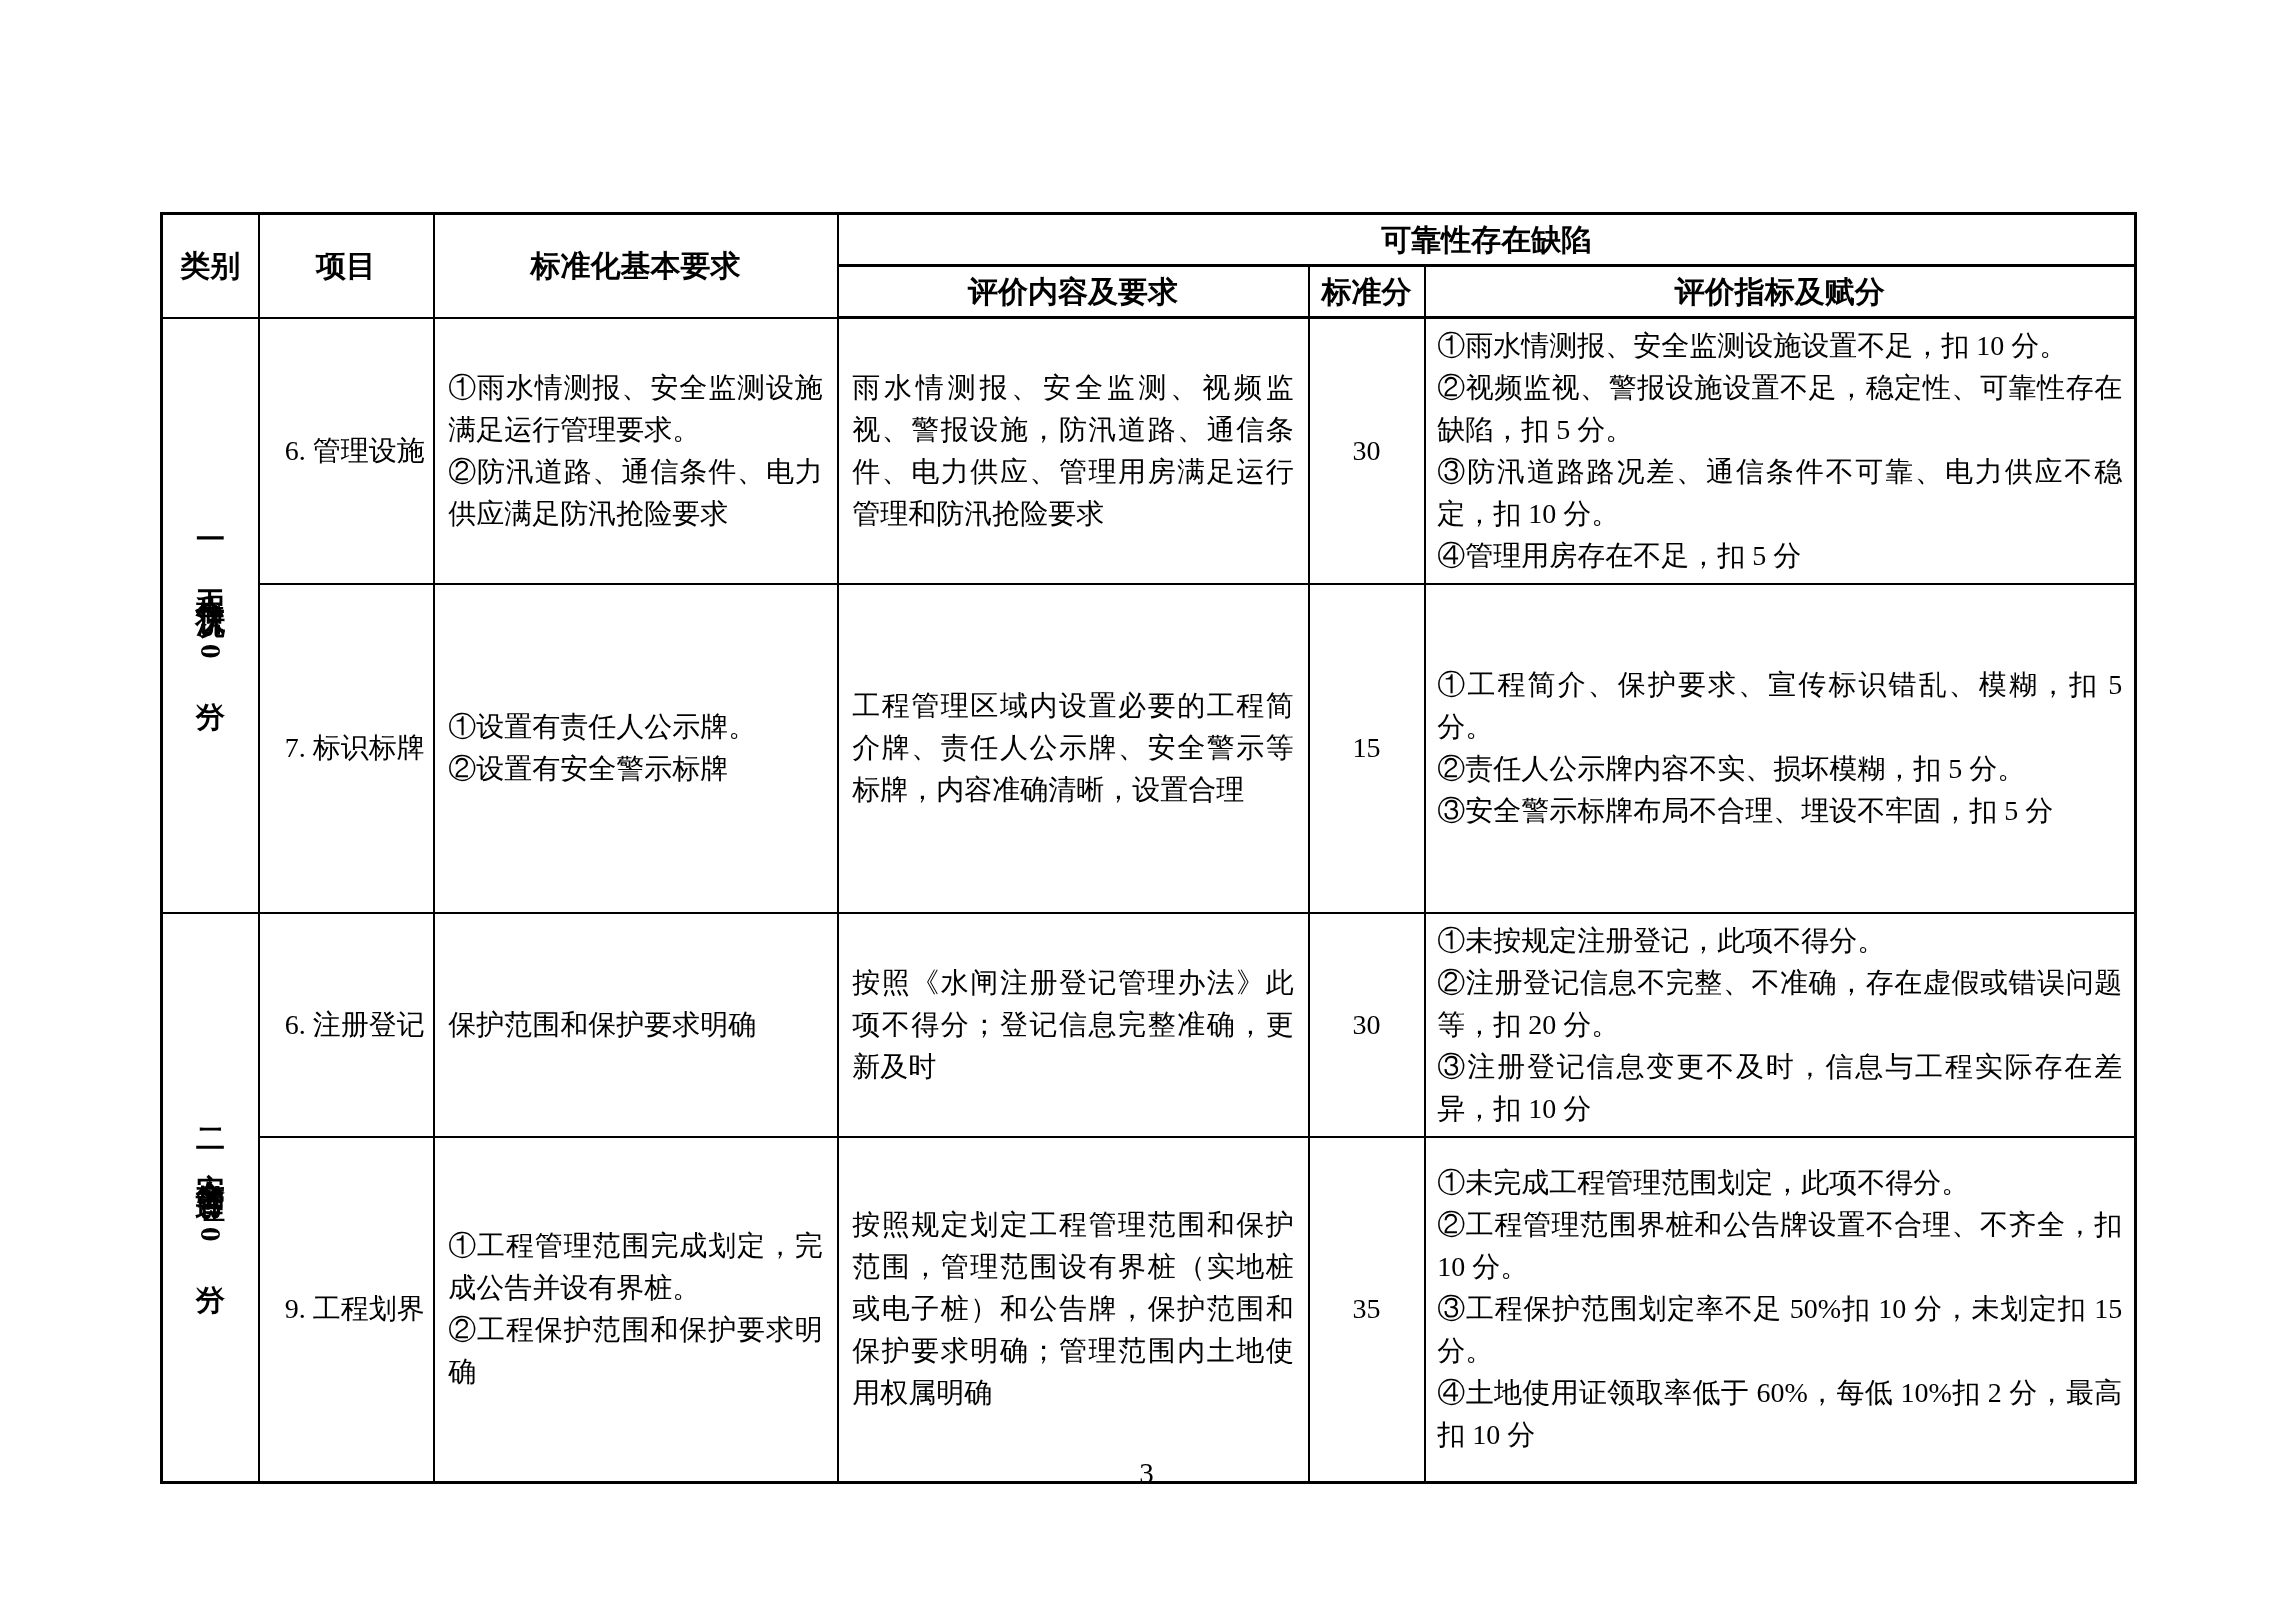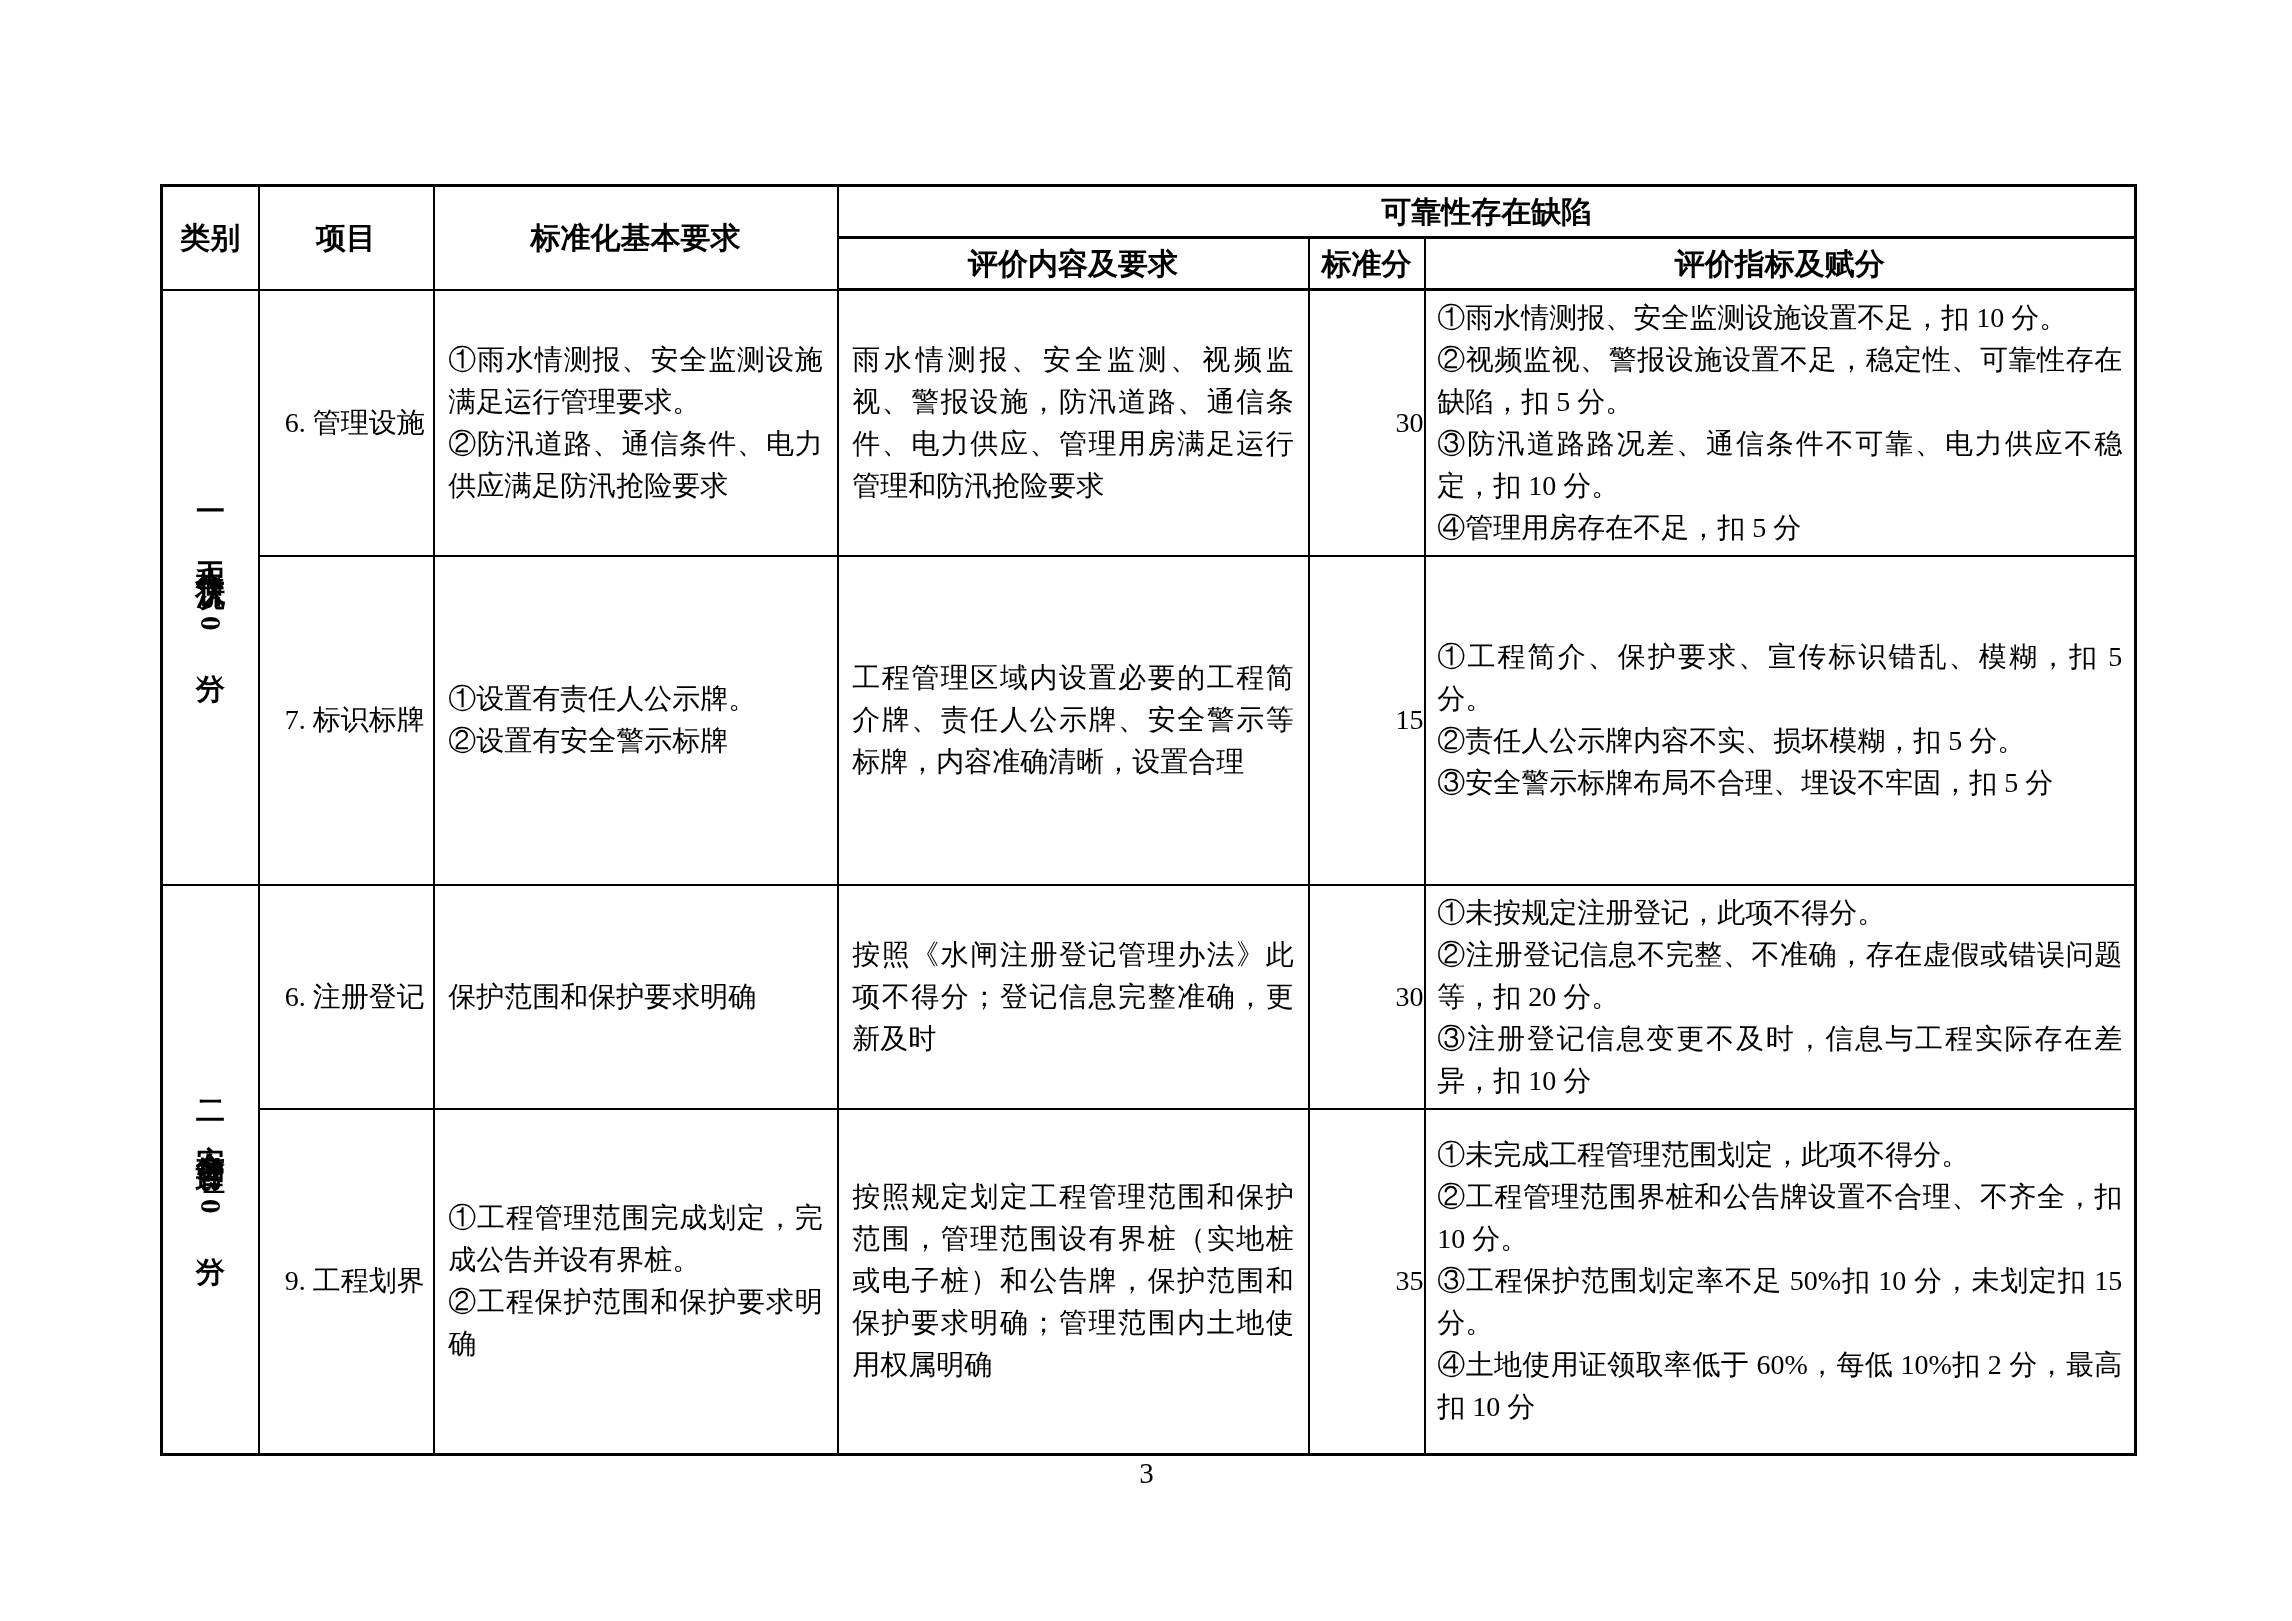--- a/index.html
+++ b/index.html
@@ -8,21 +8,21 @@
   .page {
     position: relative;
     width: 2293px;
     height: 1621px;
     background: #ffffff;
     overflow: hidden;
   }
   table.eval-table {
     position: absolute;
     left: 160px;
-    top: 184px;
+    top: 212px;
     width: 1974px;
     border-collapse: collapse;
     table-layout: fixed;
     border: 3.9px solid #000;
   }
   th, td {
     border: 2px solid #000;
     vertical-align: middle;
     font-size: 28px;
     line-height: 1.5;
@@ -57,21 +57,21 @@
   td.item {
     text-align: right;
     padding: 0 7.8px;
   }
   td.req, td.cont, td.ind {
     text-align: justify;
     text-justify: inter-character;
     padding: 5.9px 13.7px;
   }
   td.ind { padding: 5.9px 11.8px; }
-  td.score { text-align: right; margin-left: 24px; }
+  td.score { text-align: center; margin-left: 24px; }
   .ml { white-space: pre-wrap; }
   .pagenum {
     position: absolute;
     left: 1117px;
     top: 1457px;
     width: 59px;
     text-align: center;
     font-size: 29px;
   }
 </style>

